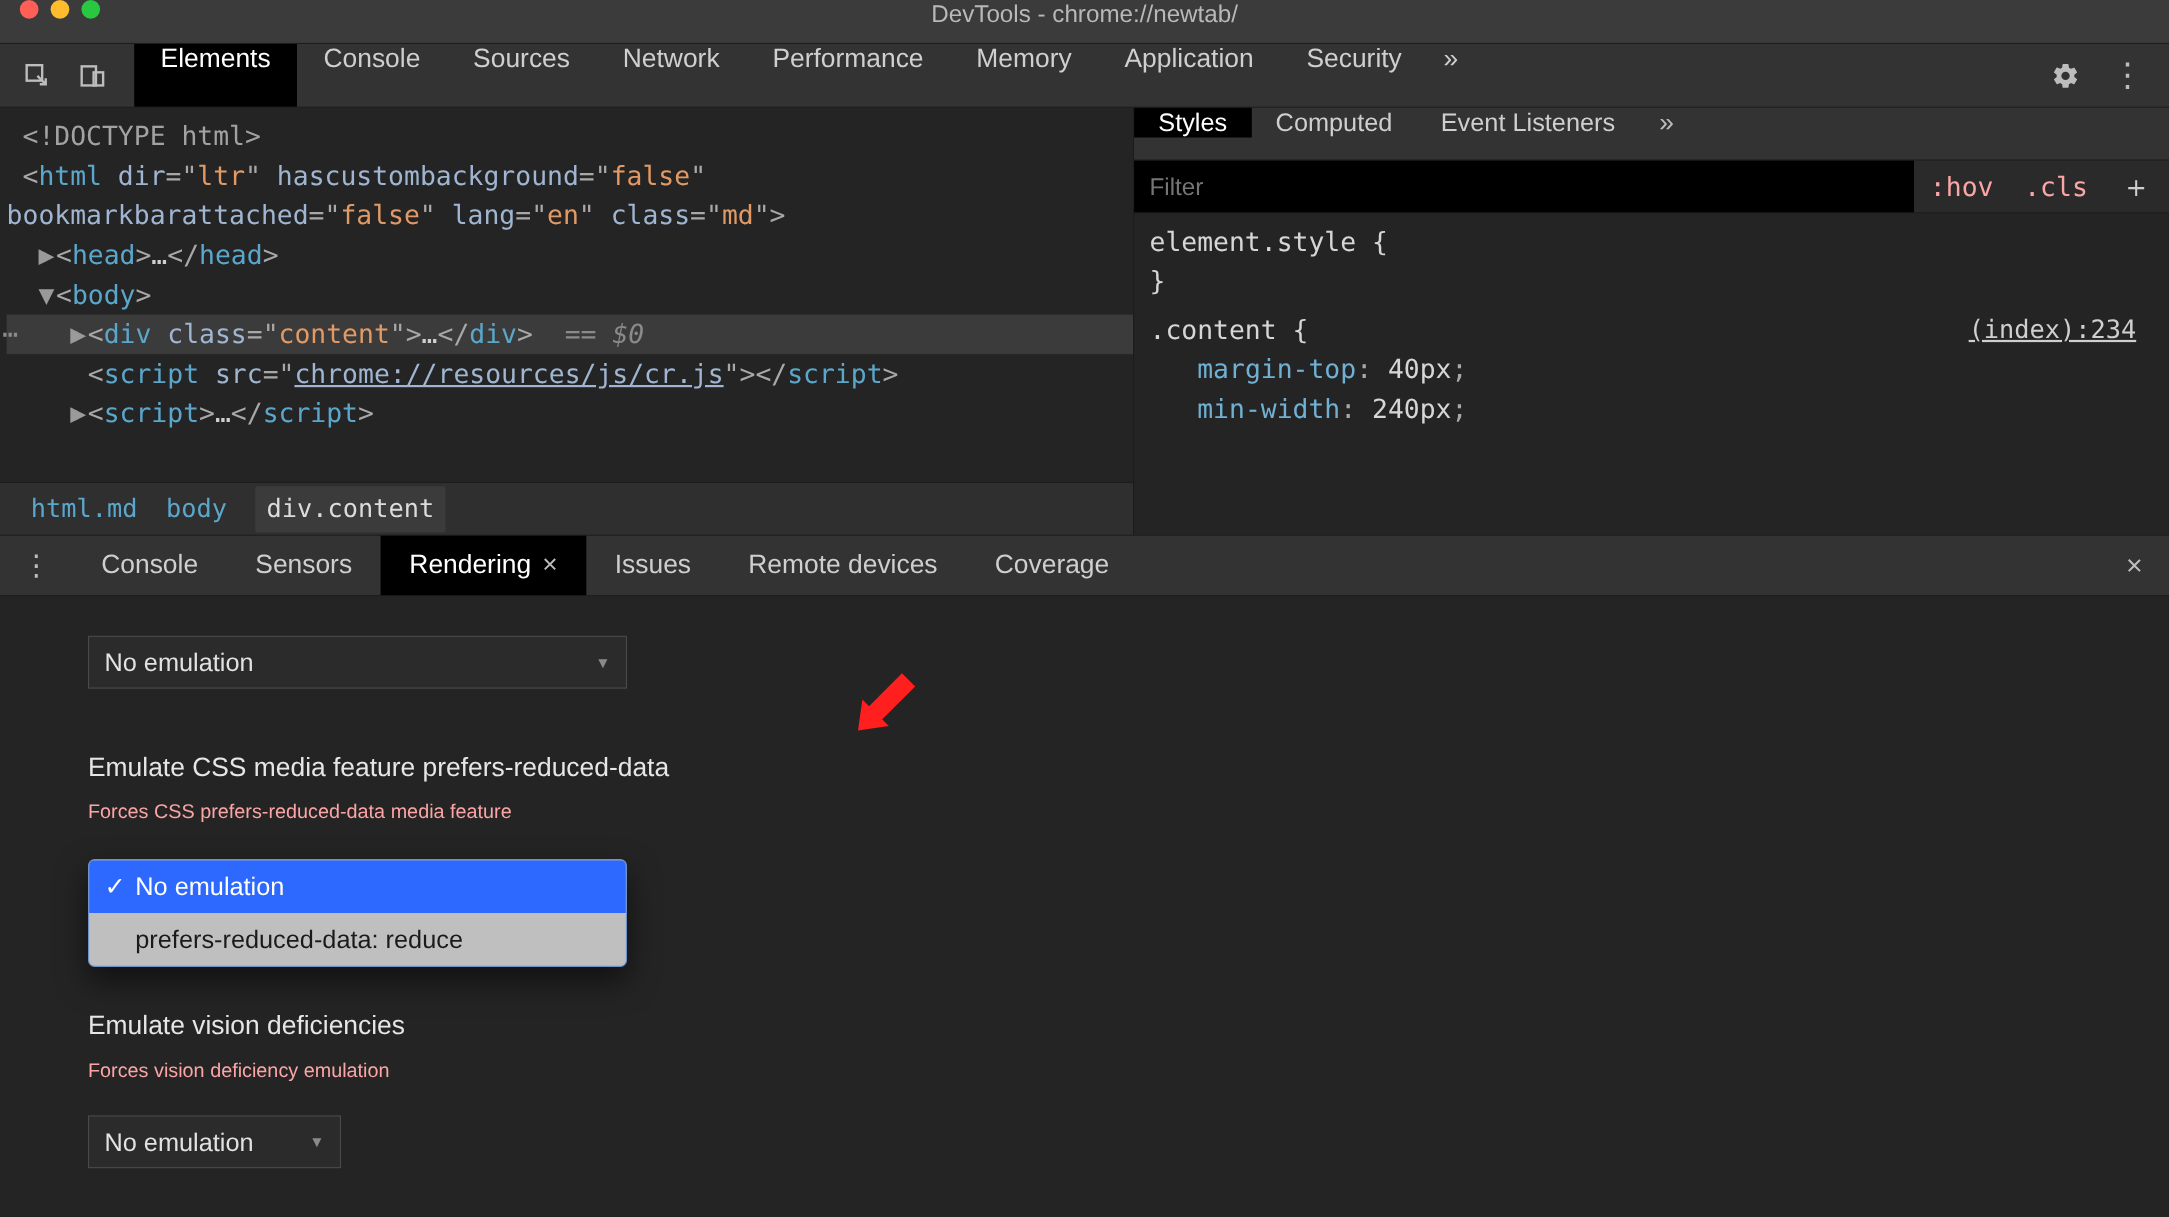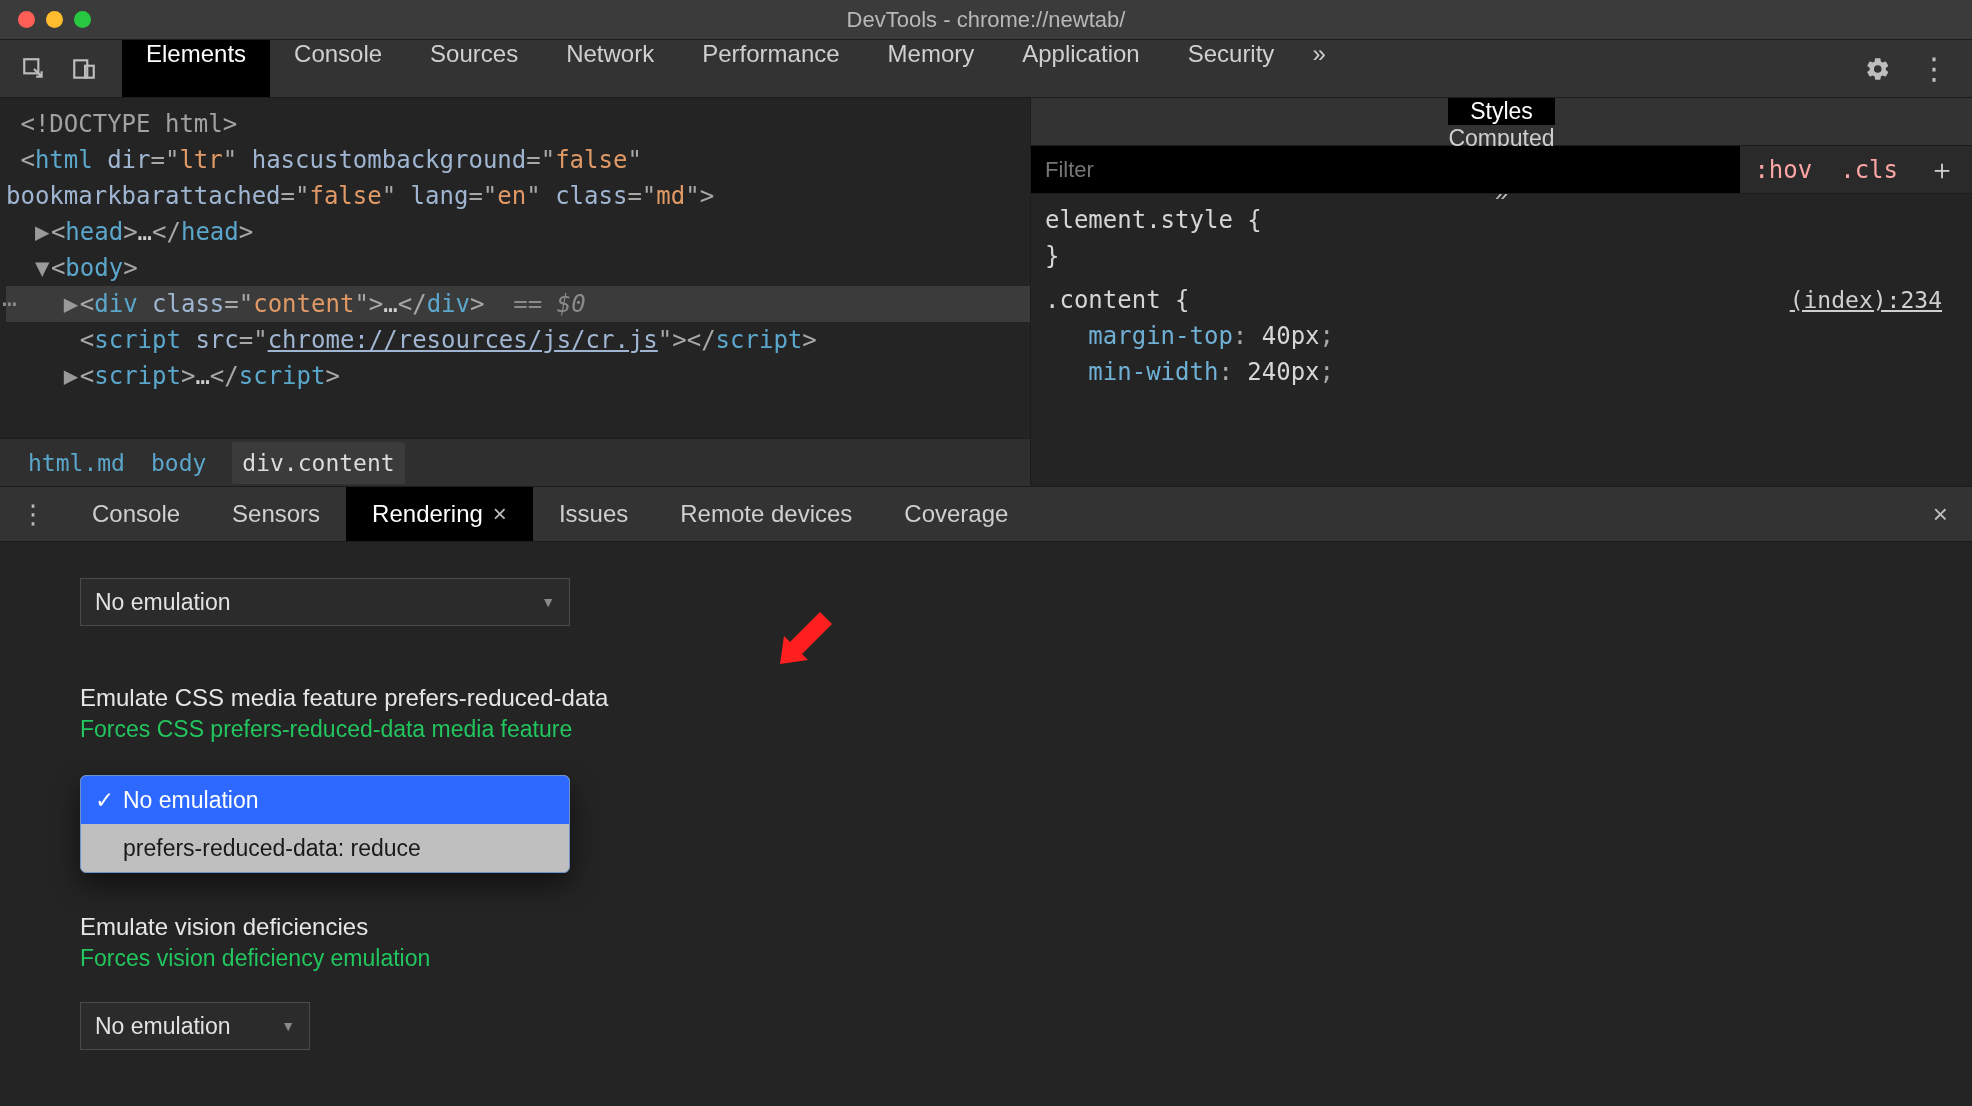--- a/index.html
+++ b/index.html
@@ -10,21 +10,21 @@
     font-family: -apple-system, "Helvetica Neue", Arial, sans-serif;
     font-size: 20px;
   }
   .mono { font-family: Menlo, Consolas, monospace; }
 
   
   .titlebar {
     height: 40px;
     background: #3b3b3b;
     display: flex;
-    align-items: center;
+    align-items: flex-start;
     position: relative;
     border-bottom: 1px solid #1d1d1d;
   }
   .traffic { display: flex; gap: 11px; margin-left: 18px; }
   .dot { width: 17px; height: 17px; border-radius: 50%; }
   .dot.red    { background: #ff5f57; }
   .dot.yellow { background: #ffbd2e; }
   .dot.green  { background: #28c940; }
   .titlebar .title {
     position: absolute; left: 0; right: 0; text-align: center;
@@ -88,23 +88,22 @@
   .breadcrumb .bc.active { background:#3b3b3b; color:#dcdcdc; padding:8px 10px; border-radius:2px;}
 
   
   .styles-panel {
     flex: 1; min-width: 0;
     background:#242424;
     display:flex; flex-direction:column;
     border-left:1px solid #1c1c1c;
   }
   .styles-tabs {
-    height: 48px; display:flex; align-items:center; background:#333;
+    height: 48px; display:flex; align-items:flex-start; background:#333;
     border-bottom:1px solid #1c1c1c;
-    flex-direction:column;
   }
   .styles-tabs .stab { display:flex; align-items:center; padding:0 22px; font-size:23px; color:#cfcfcf;}
   .styles-tabs .stab.active { background:#000; color:#fff; }
   .styles-tabs .chev { display:flex; align-items:center; padding:0 18px; color:#bdbdbd; font-size:24px;}
   .styles-filter {
     height:48px; display:flex; align-items:center; background:#2a2a2a;
     border-bottom:1px solid #1c1c1c;
   }
   .styles-filter input {
     flex:1; background:#000000; border:none; outline:none;
@@ -133,21 +132,21 @@
   
   .render-panel { padding: 36px 0 0 80px; position:relative; height: 564px; background:#242424;}
   .select {
     width: 490px; height: 48px; background:#2b2b2b; border:1px solid #4a4a4a;
     display:flex; align-items:center; justify-content:space-between;
     padding:0 14px; color:#e2e2e2; font-size:23px;
   }
   .select .caret { color:#8a8a8a; font-size:14px; }
   .section { margin-top: 58px; }
   .section .heading { color:#e6e6e6; font-size:24px; }
-  .section .desc { color:#22c55e; font-size:23px; margin-top:4px; }
+  .section .desc { color:#fca5a5; font-size:18px; margin-top:16px; }
 
   .dropdown {
     margin-top: 32px;
     width: 490px;
     border:1px solid #6f92c9;
     border-radius:6px;
     box-shadow: 0 12px 28px rgba(0,0,0,.55);
     overflow:hidden;
     background:#bfbfbf;
   }

